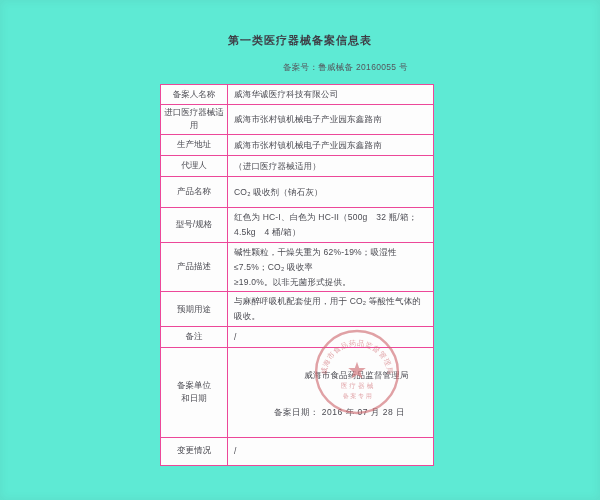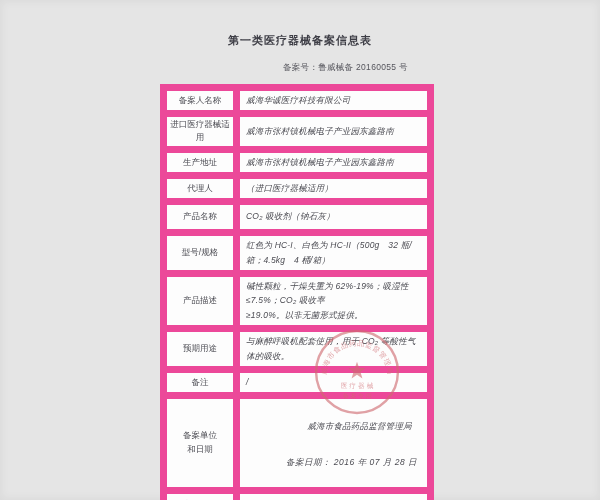--- a/index.html
+++ b/index.html
@@ -1,41 +1,41 @@
 <!DOCTYPE html>
 <html><head>
 <meta charset="utf-8">
 <style>
   html,body{margin:0;padding:0;background:#ffffff;}
   .sheet{
-    position:relative;width:600px;height:500px;background:#e5e5e5;
+    position:relative;width:600px;height:500px;background:#5eead4;
     font-family:"Liberation Sans", sans-serif;color:#4b4b52;overflow:hidden;
     box-shadow: inset 0 0 10px rgba(60,60,70,0.08);
   }
   .title{
     position:absolute;top:33px;left:0;width:100%;text-align:center;
     font-size:11px;font-weight:bold;letter-spacing:1px;color:#3e3e46;
   }
   .regno{
     position:absolute;top:62px;left:283px;font-size:8.5px;color:#55555c;letter-spacing:0.3px;
   }
   table.filing{
     position:absolute;left:160px;top:84px;width:274px;
     border-collapse:collapse;table-layout:fixed;background:#fdfdfd;
   }
   table.filing td{
-    border:7px solid #ec4899;vertical-align:middle;
+    border:1px solid #ec4899;vertical-align:middle;
     font-size:8.5px;color:#4b4b52;
   }
   td.lbl{
     width:62px;text-align:center;white-space:pre-line;line-height:1.6;
     color:#50505a;padding:1px 2px;
   }
   td.val{
-    padding:2px 4px 2px 6px;white-space:pre-line;line-height:1.75;letter-spacing:0.2px;font-style:italic;
+    padding:2px 4px 2px 6px;white-space:pre-line;line-height:1.75;letter-spacing:0.2px;
   }
   tr.r0{height:19px}  tr.r1{height:36px}  tr.r2{height:22px}  tr.r3{height:21px}
   tr.r4{height:21px}  tr.r5{height:21px}  tr.r6{height:31px}  tr.r7{height:26px}
   tr.r8{height:38px}  tr.r9{height:22px}  tr.r10{height:21px} tr.r11{height:48px}
   tr.r12{height:28px}
   .unit-line{ text-align:center;padding-left:50px;margin-top:3px; }
   .date-line{ text-align:left;padding-left:40px;margin-top:7px;letter-spacing:0.5px; }
   .seal{
     position:absolute;left:312px;top:327px;width:90px;height:90px;
     opacity:0.62;pointer-events:none;

